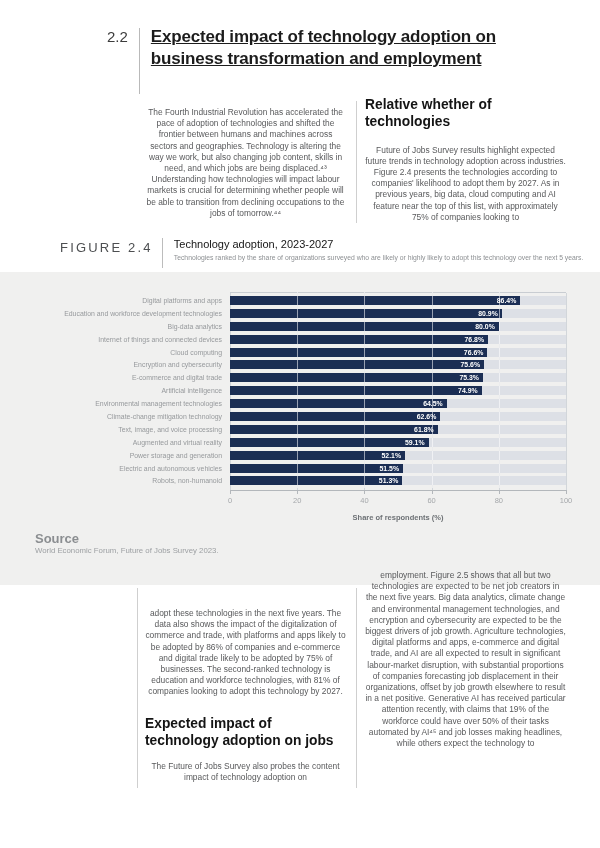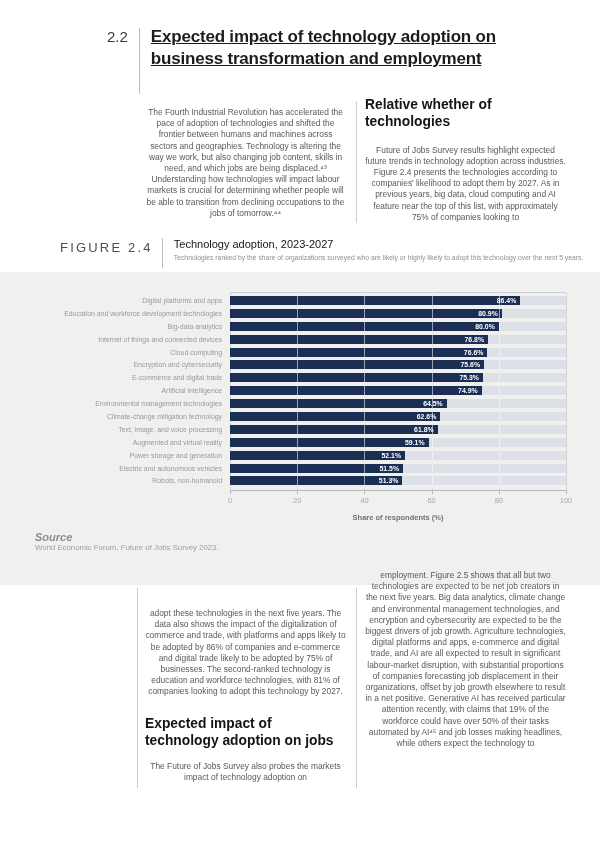--- a/index.html
+++ b/index.html
@@ -44,21 +44,21 @@
   .grid-overlay{position:absolute;left:230px;top:292px;width:336px;height:196px;pointer-events:none;}
   .grid-overlay span{position:absolute;top:0;width:1px;height:196px;background:rgba(255,255,255,0.55);}
   .x-axis-line{position:absolute;left:230px;top:490px;width:337px;height:1px;background:#b3b7bb;}
   .x-axis{position:absolute;left:230px;top:491px;width:336px;height:20px;}
   .x-tick-mark{position:absolute;top:0;width:1px;height:3px;background:#b3b7bb;}
   .x-tick-label{position:absolute;top:5px;transform:translateX(-50%);font-size:7.5px;color:#a5a8ab;}
   .x-axis-title{position:absolute;left:230px;top:513px;width:336px;text-align:center;
                 font-size:7.5px;font-weight:700;color:#6d7175;}
   
   .source{position:absolute;left:35px;top:531px;}
-  .source-label{font-size:11px;font-weight:700;color:#8b8e91;font-style:italic;}
+  .source-label{font-size:13px;font-weight:700;color:#8b8e91;}
   .source-text{font-size:7.8px;color:#9da0a3;}
   
   .bottom-left{top:600px;left:145px;}
   .bottom-right{top:562px;left:365px;}
   .body-subheading{font-size:13.8px;font-weight:700;color:#141414;line-height:1.25;margin:17px 0 12px 0;}
   
   .footer{position:absolute;top:813px;right:34px;display:flex;align-items:baseline;gap:11px;}
   .footer-report{font-size:10px;font-weight:700;color:#2a2a2a;}
   .footer-page{font-size:13px;font-weight:700;color:#2a2a2a;}
 </style>
@@ -247,21 +247,21 @@
 
   <div class="source">
     <div class="source-label">Source</div>
     <div class="source-text">World Economic Forum, Future of Jobs Survey 2023.</div>
   </div>
 
   <div class="v-divider div-bottom-l"></div>
   <div class="col bottom-left">
     <p>adopt these technologies in the next five years. The data also shows the impact of the digitalization of commerce and trade, with platforms and apps likely to be adopted by 86% of companies and e-commerce and digital trade likely to be adopted by 75% of businesses. The second-ranked technology is education and workforce technologies, with 81% of companies looking to adopt this technology by 2027.</p>
     <div class="body-subheading">Expected impact of technology adoption on jobs</div>
-    <p>The Future of Jobs Survey also probes the markets impact of technology adoption on</p>
+    <p>The Future of Jobs Survey also probes the content impact of technology adoption on</p>
   </div>
   <div class="v-divider div-bottom-r"></div>
   <div class="col bottom-right">
     <p>employment. Figure 2.5 shows that all but two technologies are expected to be net job creators in the next five years. Big data analytics, climate change and environmental management technologies, and encryption and cybersecurity are expected to be the biggest drivers of job growth. Agriculture technologies, digital platforms and apps, e-commerce and digital trade, and AI are all expected to result in significant labour-market disruption, with substantial proportions of companies forecasting job displacement in their organizations, offset by job growth elsewhere to result in a net positive. Generative AI has received particular attention recently, with claims that 19% of the workforce could have over 50% of their tasks automated by AI⁴⁵ and job losses making headlines, while others expect the technology to</p>
   </div>
 
   <div class="footer">
     <span class="footer-report">Future of Jobs Report 2023</span>
     <span class="footer-page">24</span>
   </div>

